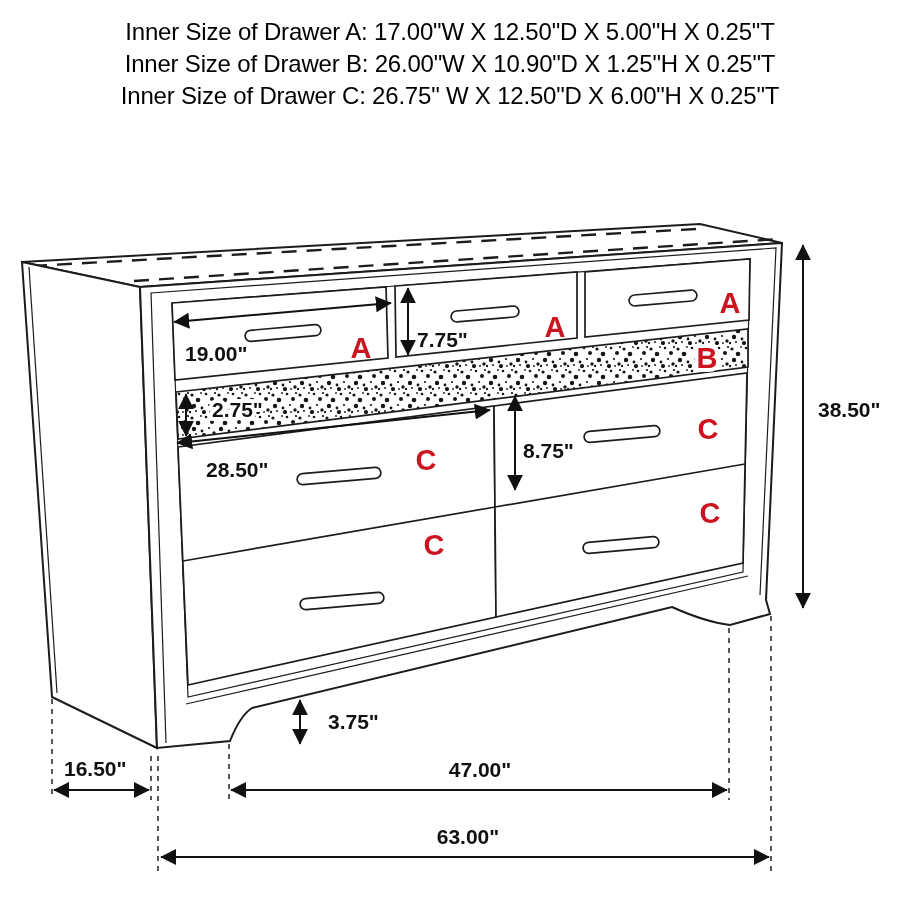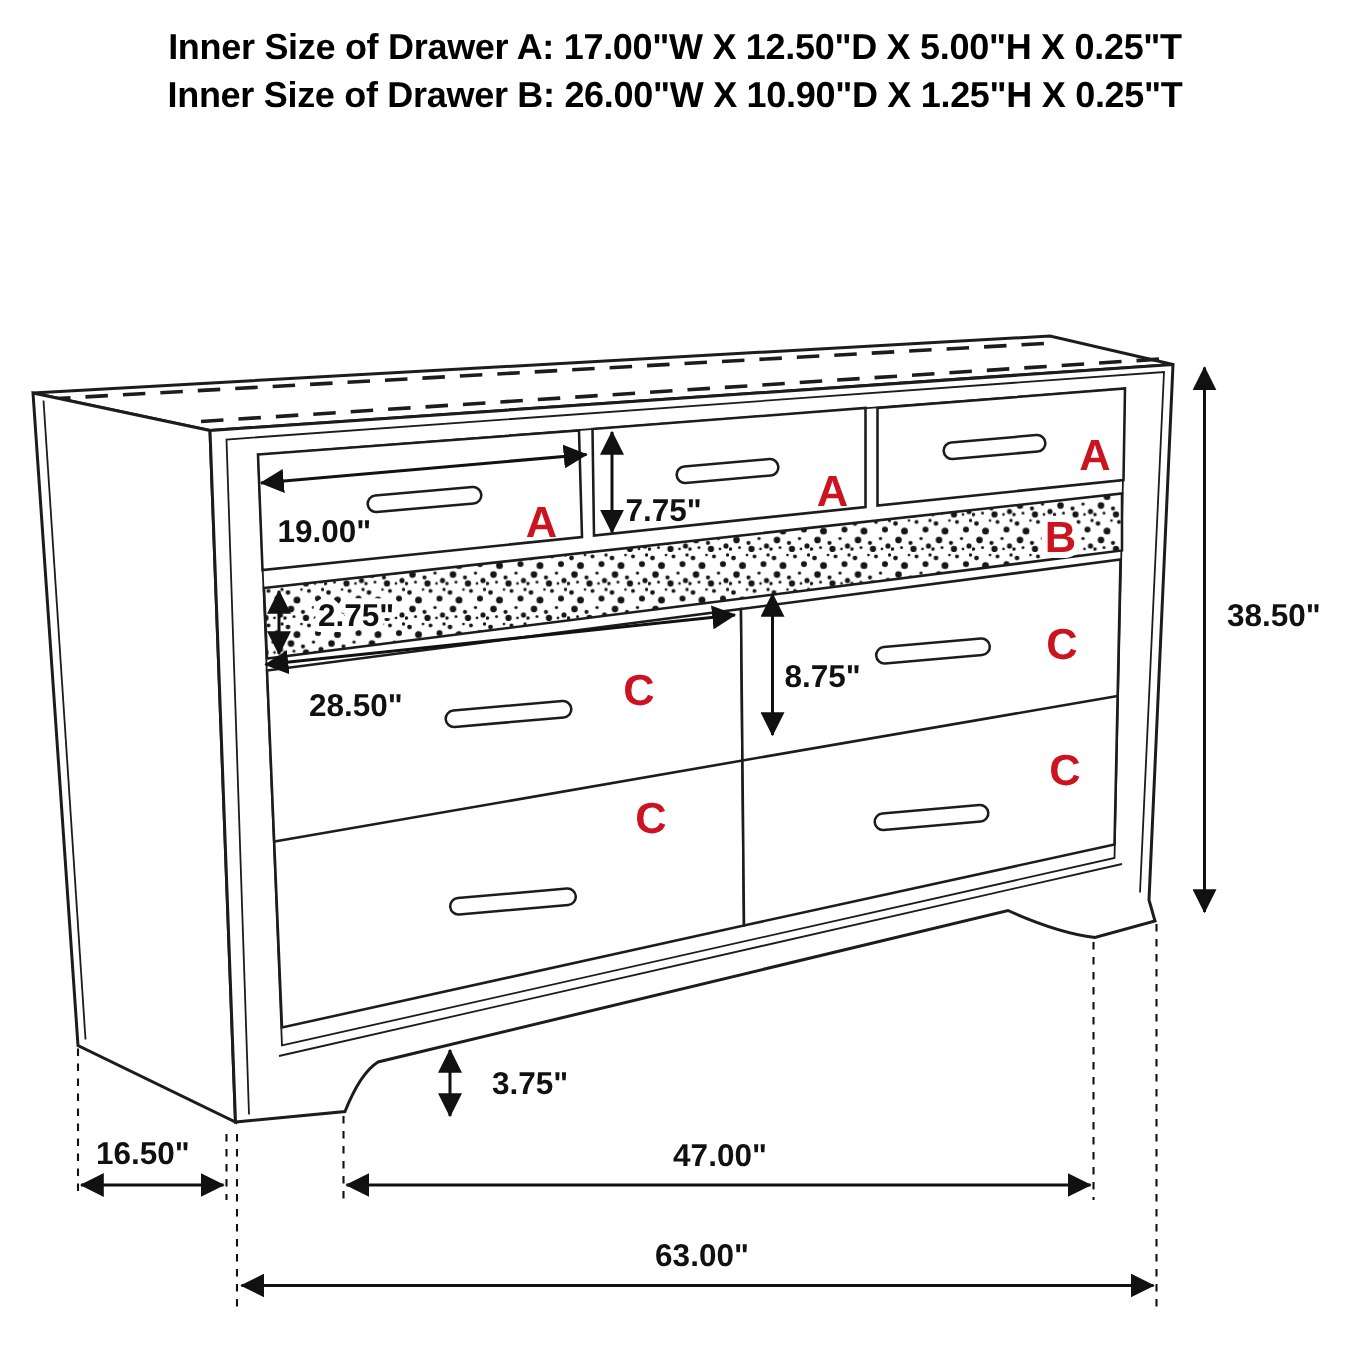--- a/index.html
+++ b/index.html
@@ -1,39 +1,40 @@
 <!DOCTYPE html>
 <html><head>
 <meta charset="utf-8">
 <style>
   html,body{margin:0;padding:0;background:#ffffff;}
   body{width:900px;height:900px;position:relative;overflow:hidden;
        font-family:"Liberation Sans",sans-serif;}
   .titleblock{position:absolute;top:16px;left:0;right:0;text-align:center;
-       font-weight:bold;font-size:24px;line-height:32px;color:#000;
+       font-weight:normal;font-size:24px;line-height:32px;color:#000;
        letter-spacing:-0.2px;}
   svg{position:absolute;left:0;top:0;}
   .ln{stroke:#1c1c1c;stroke-width:1.7;fill:none;}
   .lnthin{stroke:#1c1c1c;stroke-width:1.2;fill:none;}
   .face{stroke:#1c1c1c;stroke-width:2;fill:#ffffff;}
   .drawer{stroke:#1c1c1c;stroke-width:1.7;fill:#ffffff;}
   .handle rect{stroke:#1c1c1c;stroke-width:1.7;fill:#ffffff;}
   .sketchdash{stroke:#1c1c1c;stroke-width:2.4;fill:none;stroke-dasharray:15 10;}
   .dim{stroke:#111;stroke-width:2;fill:none;}
   .ext{stroke:#111;stroke-width:1.4;fill:none;stroke-dasharray:5 5;}
   .dimtext{font:bold 21px "Liberation Sans",sans-serif;fill:#111;}
   .halo{paint-order:stroke;stroke:#ffffff;stroke-width:8px;stroke-linejoin:round;}
   .letter{font:bold 29px "Liberation Sans",sans-serif;}
 </style>
 </head>
 <body>
 
 <div class="titleblock">
   <div>Inner Size of Drawer A: 17.00"W X 12.50"D X 5.00"H X 0.25"T</div>
   <div>Inner Size of Drawer B: 26.00"W X 10.90"D X 1.25"H X 0.25"T</div>
+  <div>Inner Size of Drawer C: 26.75" W X 12.50"D X 6.00"H X 0.25"T</div>
 </div>
 
 <svg width="900" height="900" viewBox="0 0 900 900">
   <defs>
     <marker id="arrow" viewBox="0 0 10 10" refX="9.5" refY="5" markerWidth="8" markerHeight="8" orient="auto-start-reverse">
       <path d="M0,0 L10,5 L0,10 Z" fill="#111"></path>
     </marker>
     <pattern id="sparkle" width="27" height="23" patternUnits="userSpaceOnUse">
       <rect width="27" height="23" fill="#ffffff"></rect>
       <circle cx="3" cy="4" r="1.6" fill="#161616"></circle>

